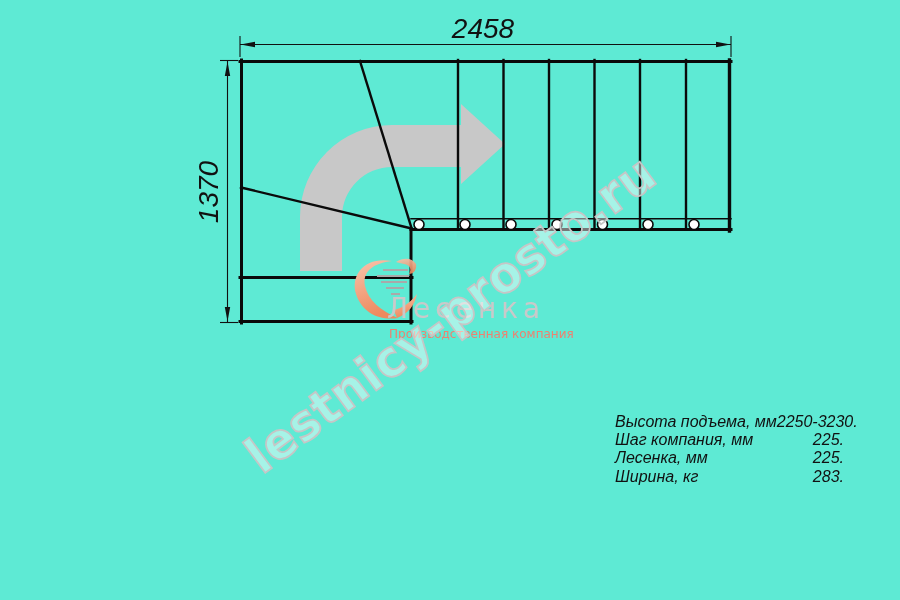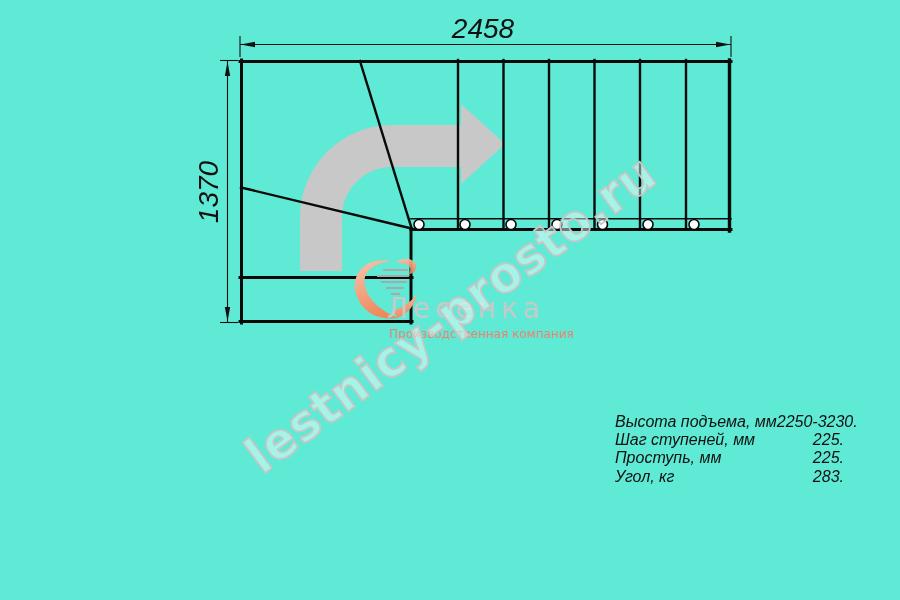--- a/index.html
+++ b/index.html
@@ -134,26 +134,26 @@
 
     <text class="watermark-text" x="452" y="331" text-anchor="middle" transform="rotate(-36.5 452 316)" textLength="495" lengthAdjust="spacingAndGlyphs">lestnicy-prosto.ru</text>
   </svg>
 
   <div class="spec-table">
     <div class="spec-row">
       <span class="spec-label">Высота подъема, мм</span>
       <span class="spec-value">2250-3230.</span>
     </div>
     <div class="spec-row">
-      <span class="spec-label">Шаг ступеней, мм</span>
+      <span class="spec-label">Шаг компания, мм</span>
       <span class="spec-value">225.</span>
     </div>
     <div class="spec-row">
-      <span class="spec-label">Проступь, мм</span>
+      <span class="spec-label">Лесенка, мм</span>
       <span class="spec-value">225.</span>
     </div>
     <div class="spec-row">
-      <span class="spec-label">Угол, кг</span>
+      <span class="spec-label">Ширина, кг</span>
       <span class="spec-value">283.</span>
     </div>
   </div>
 
 </div>
 
 </body></html>

